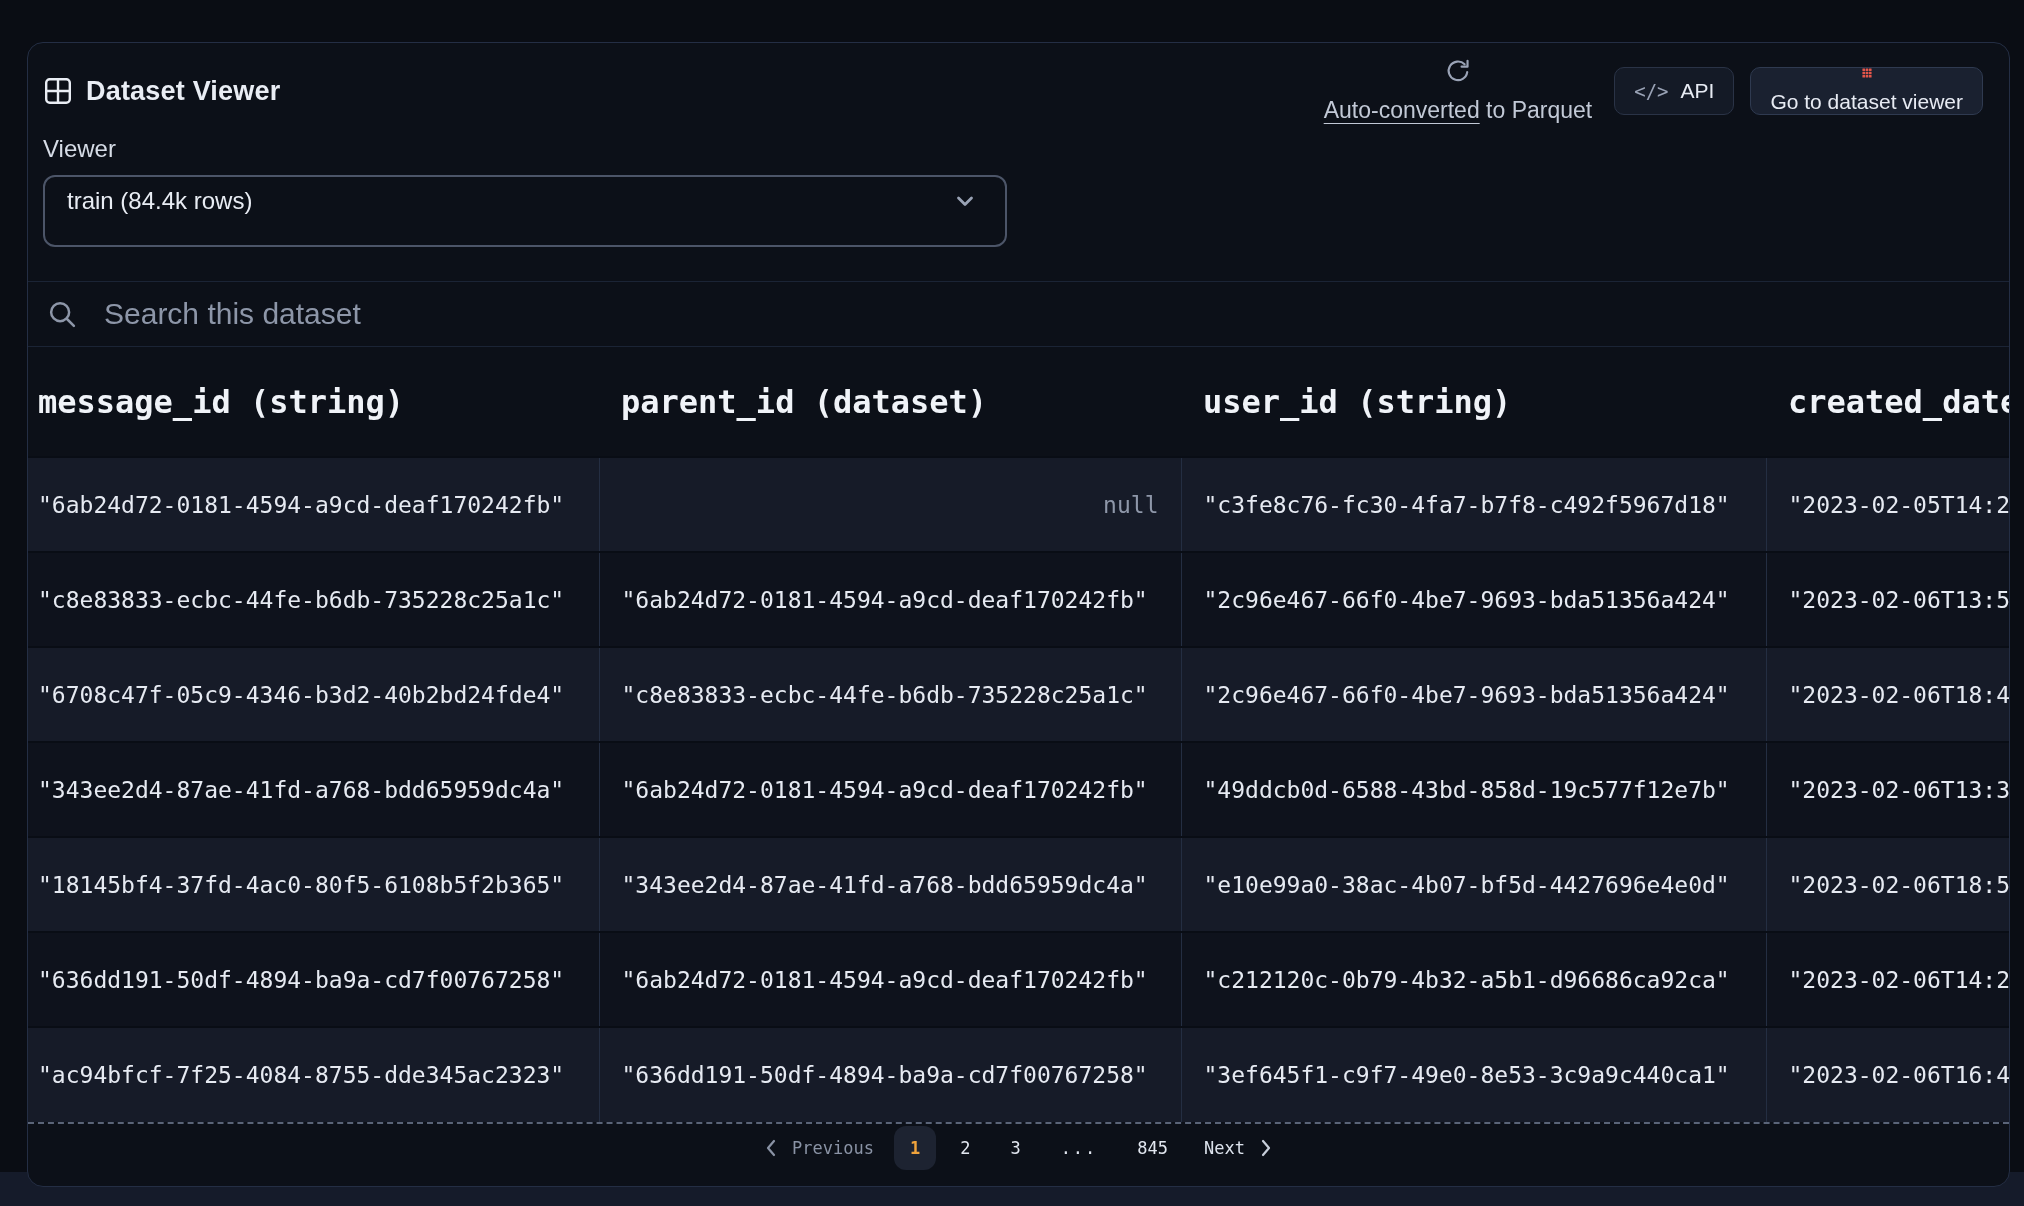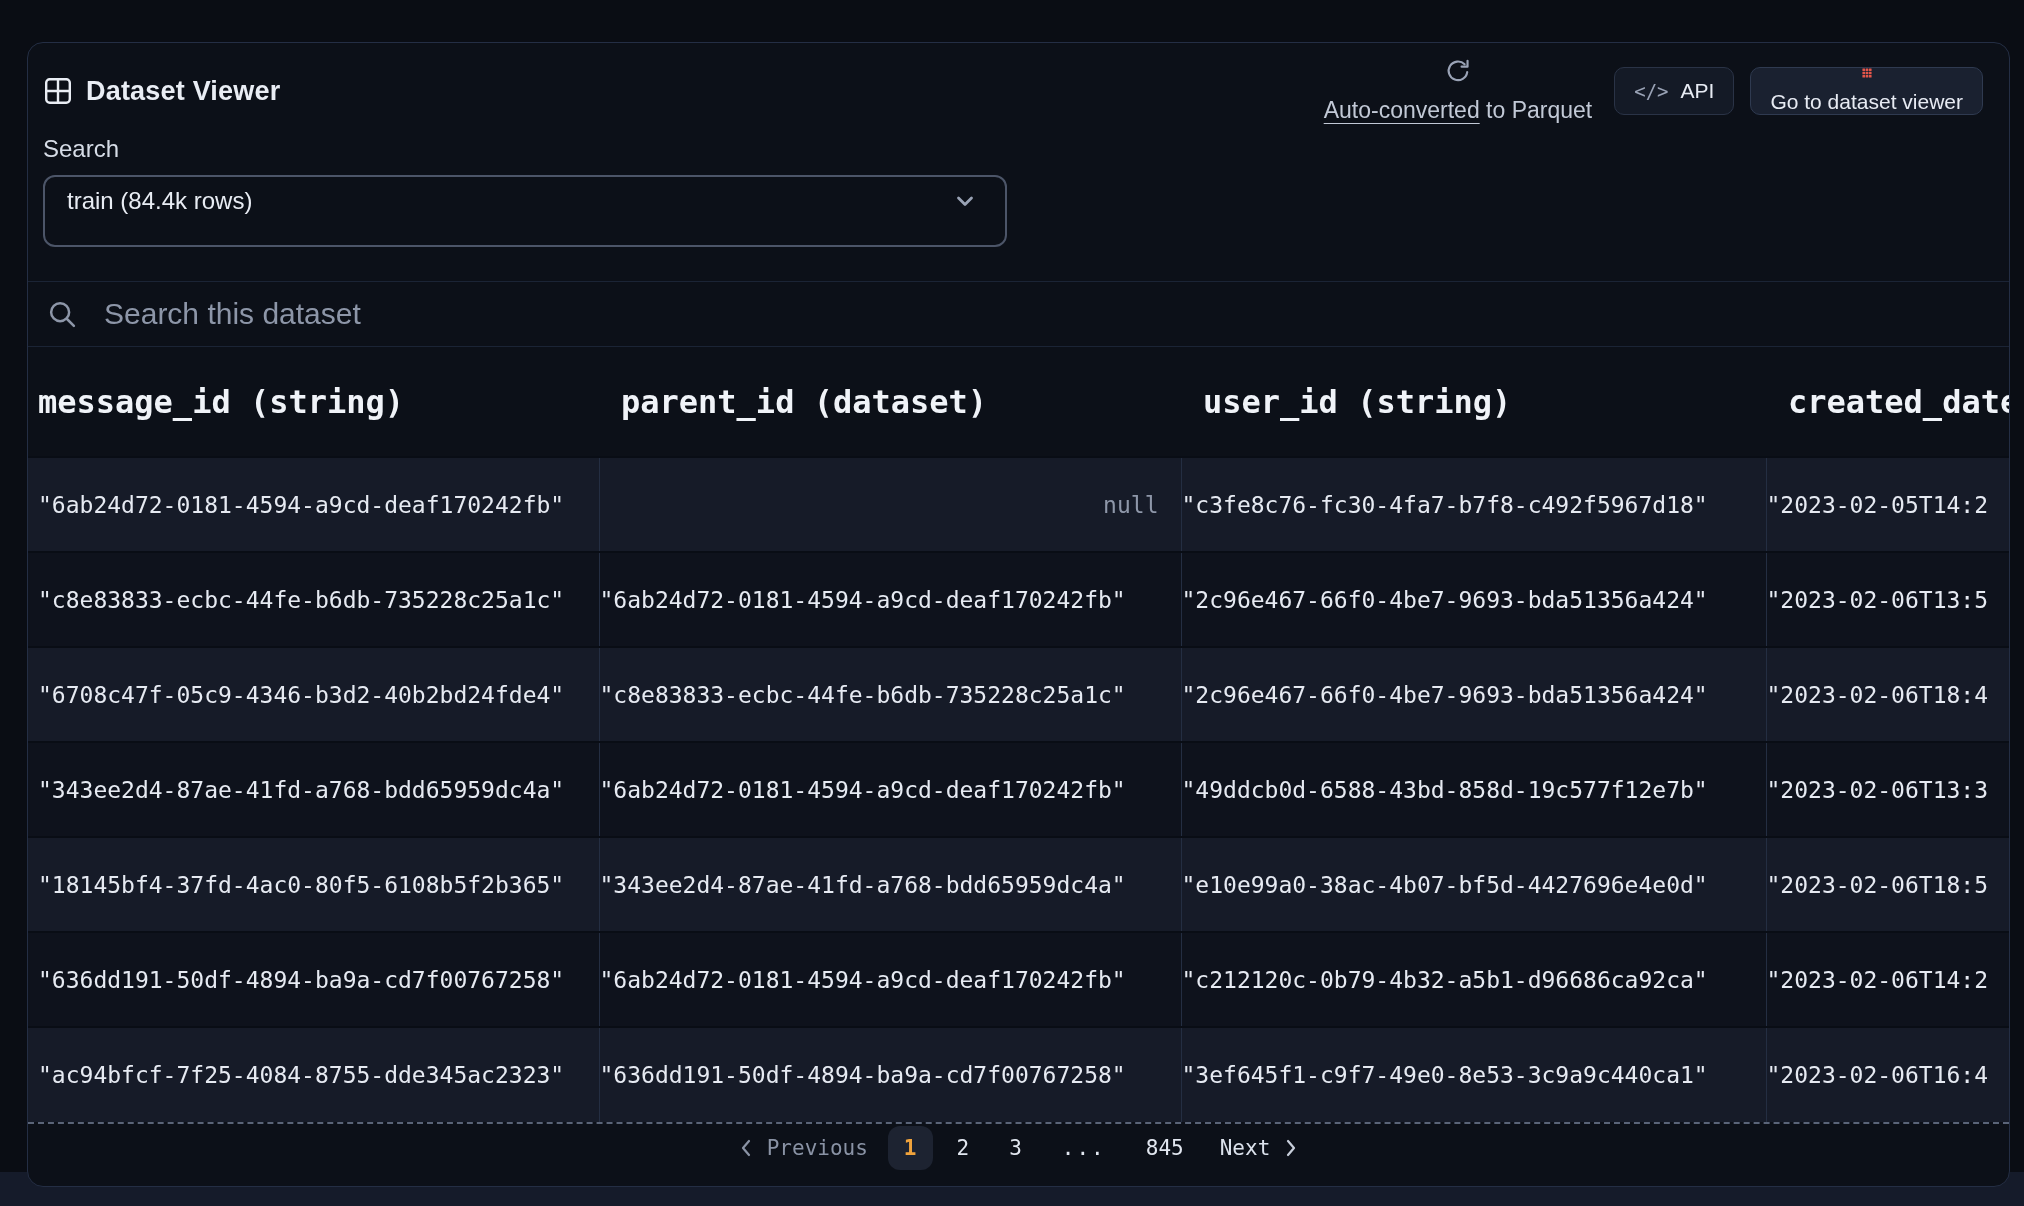--- a/index.html
+++ b/index.html
@@ -68,33 +68,33 @@
   col.c1 { width:571px; } col.c2 { width:582px; } col.c3 { width:585px; } col.c4 { width:243px; }
   th {
     height:110px; text-align:left; vertical-align:middle;
     font-family:"DejaVu Sans Mono", monospace; font-weight:700; font-size:32px;
     color:#f0f3f8; white-space:nowrap; overflow:hidden; padding-left:22px;
   }
   th:first-child { padding-left:10px; }
   td {
     height:95px; vertical-align:middle;
     font-family:"DejaVu Sans Mono", monospace; font-size:23px; color:#e6eaf2;
-    white-space:nowrap; overflow:hidden; 
+    white-space:nowrap; overflow:hidden; padding-left:22px;
   }
   td:first-child { padding-left:10px; }
   td:not(:first-child) { border-left:1px solid #242e42; }
   tbody tr { border-top:2px solid #090d15; }
   tbody tr:nth-child(odd)  td { background:#161b28; }
   tbody tr:nth-child(even) td { background:#0e121c; }
   td.null-cell { color:#8e97a9; text-align:right; padding-right:22px; }
 
   
   .pagination {
     height:48px; display:flex; align-items:center; justify-content:center;
-    font-family:"DejaVu Sans Mono", monospace; font-size:21px; gap:8px;
+    font-family:"DejaVu Sans Mono", monospace; font-size:17px; gap:8px;
   }
   .pg-item { padding:0 12px; cursor:pointer; display:flex; align-items:center; }
   .pg-prev { color:#8a93a5; }
   .pg-next { color:#dce2ec; }
   .page-btn { padding:0 16px; color:#e2e7f0; cursor:pointer; line-height:44px; }
   .page-btn.current {
     color:#f0a33c; background:#1d2331; border-radius:12px; font-weight:700; cursor:default;
   }
   .page-btn.ellipsis { cursor:default; letter-spacing:2px; }
   .chev { display:flex; align-items:center; }
@@ -135,21 +135,21 @@
             <rect x="16.6" y="8.8" width="6.4" height="6.4" rx="1" fill="#e4564a"></rect>
           <rect x="1" y="16.6" width="6.4" height="6.4" rx="1" fill="#e4564a"></rect>
             <rect x="8.8" y="16.6" width="6.4" height="6.4" rx="1" fill="#e4564a"></rect>
             <rect x="16.6" y="16.6" width="6.4" height="6.4" rx="1" fill="#e4564a"></rect>
         </svg>
         <span>Go to dataset viewer</span>
       </div>
     </div>
   </div>
 
-  <div class="split-label">Search</div>
+  <div class="split-label">Viewer</div>
   <div class="select" role="combobox">
     <span>train (84.4k rows)</span>
     <svg width="28" height="28" viewBox="0 0 28 28">
       <polyline points="7.5 11 14 17.5 20.5 11" fill="none" stroke="#9aa3b5" stroke-width="2.8" stroke-linecap="round" stroke-linejoin="round"></polyline>
     </svg>
   </div>
 
   <div class="search-row">
     <svg width="30" height="30" viewBox="0 0 24 24">
       <circle cx="10.5" cy="10.5" r="7.2" fill="none" stroke="#8d96a8" stroke-width="2"></circle>

